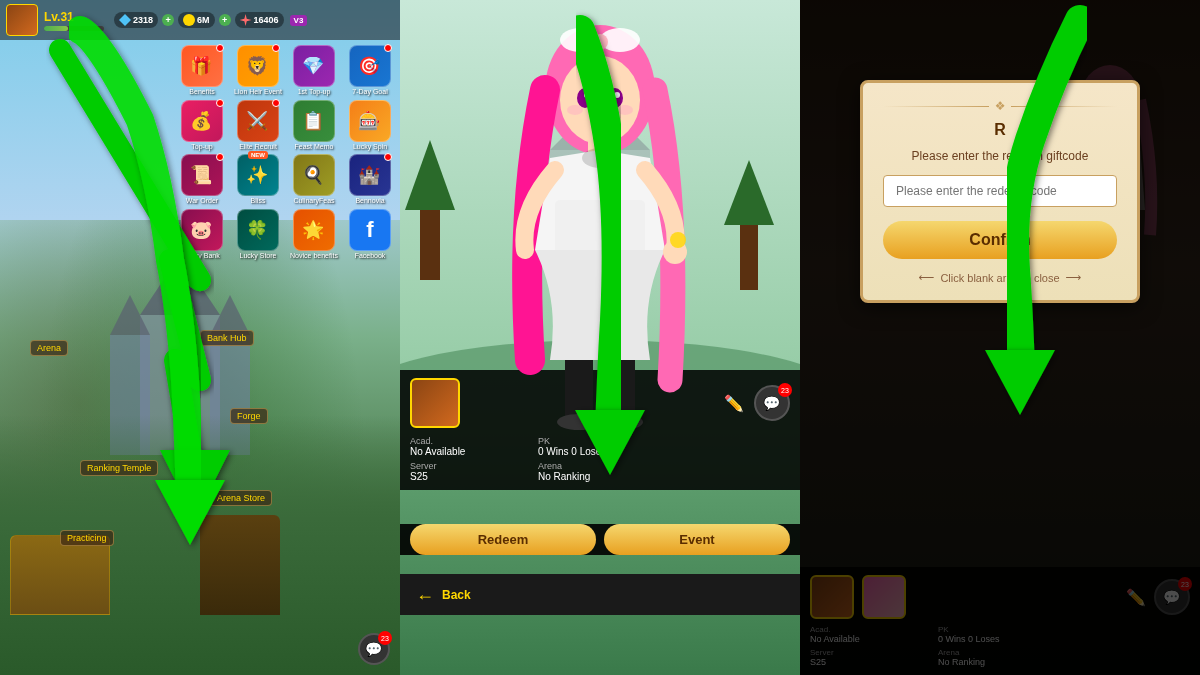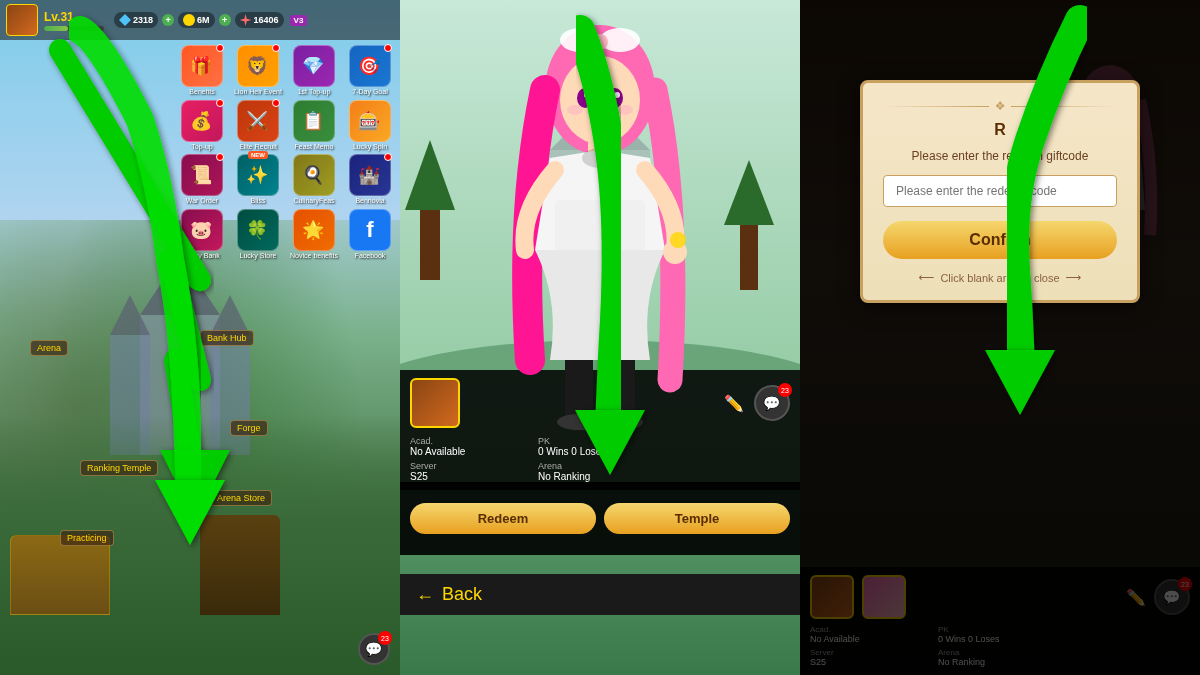--- a/index.html
+++ b/index.html
@@ -317,21 +317,22 @@
       align-items: center;
       gap: 8px;
       cursor: pointer;
     }
     .back-arrow {
       color: #FFD700;
       font-size: 18px;
     }
     .back-text {
       color: #FFD700;
-      font-size: 18px;
+      font-size: 12px;
+      font-weight: bold;
     }
 
     
     .dialog-overlay {
       position: absolute;
       inset: 0;
       background: rgba(0,0,0,0.7);
       display: flex;
       flex-direction: column;
       align-items: center;
@@ -615,21 +616,21 @@
     <div class="icon-item">
       <div class="icon-box" style="background:#1877F2">
         <span style="color:white;font-weight:bold;font-size:22px">f</span>
       </div>
       <span class="icon-label">Facebook</span>
     </div>
   </div>
 
   <div class="building" style="top:340px;left:30px">Arena</div>
   <div class="building" style="top:330px;left:200px">Bank Hub</div>
-  <div class="building" style="top:420px;left:230px">Forge</div>
+  <div class="building" style="top:408px;left:230px">Forge</div>
   <div class="building" style="top:460px;left:80px">Ranking Temple</div>
   <div class="building" style="top:490px;left:210px">Arena Store</div>
   <div class="building" style="top:530px;left:60px">Practicing</div>
 
   <svg class="green-arrow" style="top:0;left:0;width:400px;height:675px" viewBox="0 0 400 675">
     <defs>
       <filter id="shadow1">
         <feDropShadow dx="2" dy="2" stdDeviation="3" flood-color="rgba(0,0,0,0.5)"></feDropShadow>
       </filter>
     </defs>
@@ -748,23 +749,23 @@
         <span class="stat-label">Server</span>
         <span class="stat-val">S25</span>
       </div>
       <div class="stat-item">
         <span class="stat-label">Arena</span>
         <span class="stat-val">No Ranking</span>
       </div>
     </div>
   </div>
 
-  <div class="action-buttons" style="position:absolute;bottom:120px;left:0;right:0;background:rgba(0,0,0,0.9);display:flex;gap:8px;padding:21px 10px;">
+  <div class="action-buttons" style="position:absolute;bottom:120px;left:0;right:0;background:rgba(0,0,0,0.9);display:flex;gap:8px;padding:0 10px;">
     <button class="action-btn">Redeem</button>
-    <button class="action-btn">Temple</button>
+    <button class="action-btn">Event</button>
   </div>
 
   <div class="back-bar" style="position:absolute;bottom:60px;left:0;right:0;background:#1a1a1a">
     <span class="back-arrow">←</span>
     <span class="back-text">Back</span>
   </div>
 
   <svg class="green-arrow" style="top:0;left:0;width:400px;height:675px" viewBox="0 0 400 675">
     <defs>
       <filter id="shadow2">

